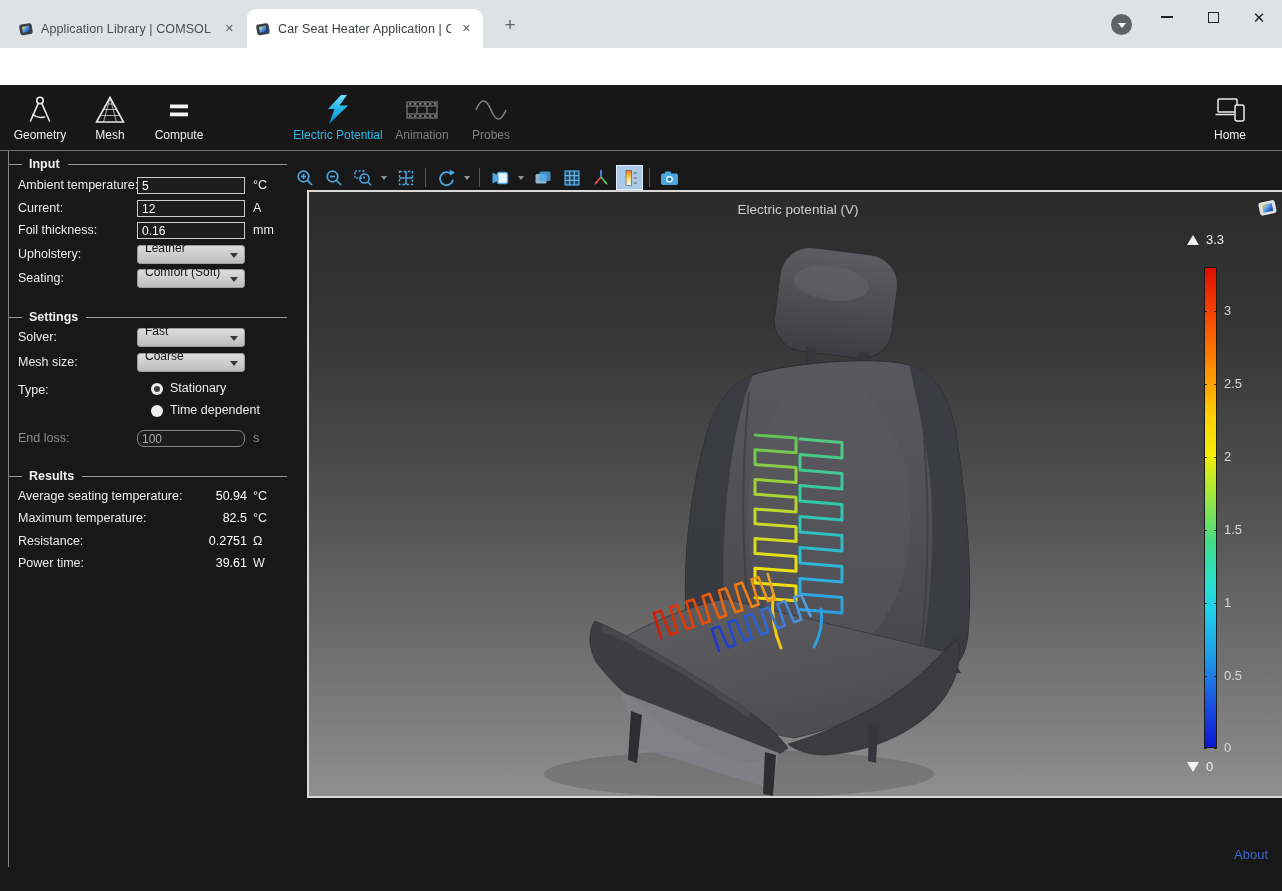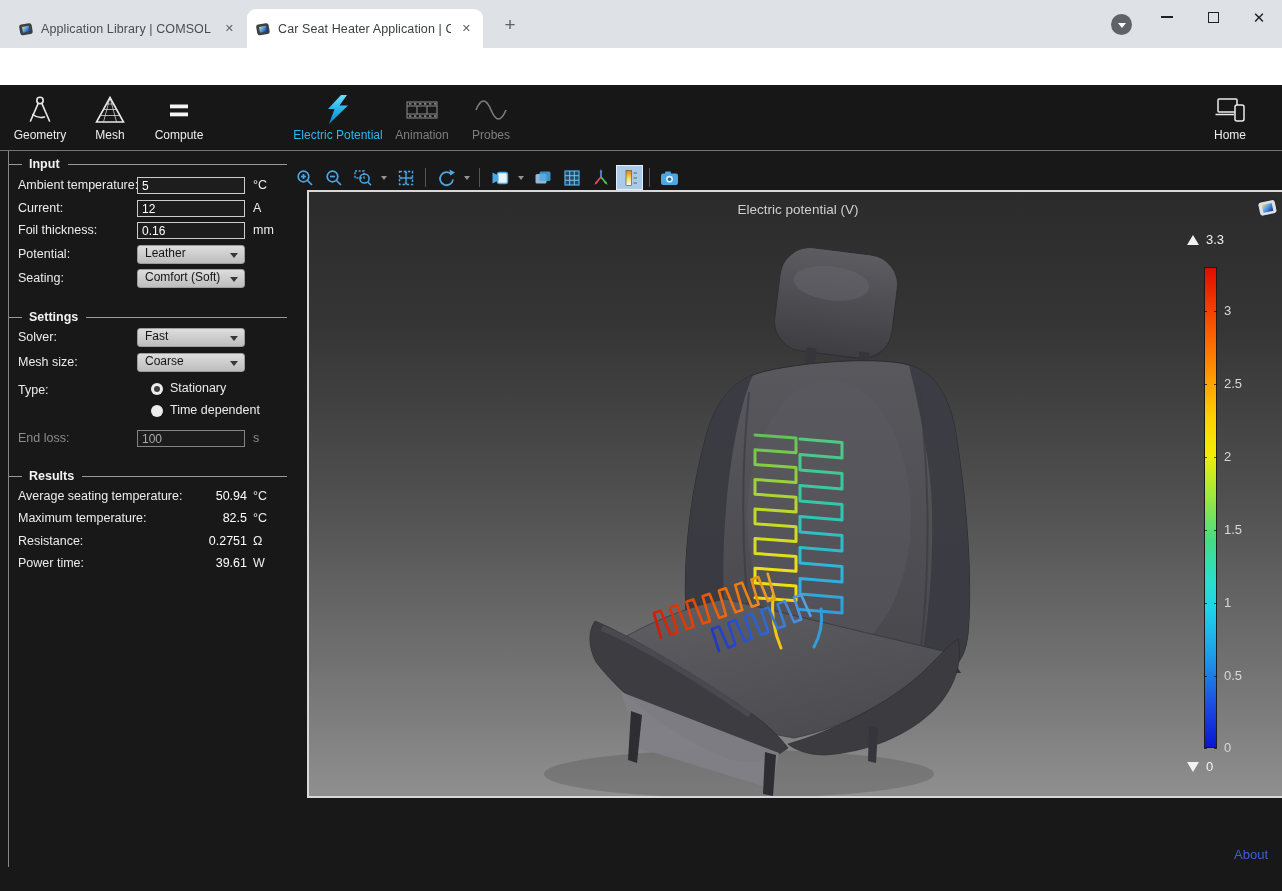--- a/index.html
+++ b/index.html
@@ -46,21 +46,21 @@
   .sect{position:absolute;left:0;width:278px;height:14px;display:flex;align-items:center;
     color:#f2f2f2;font-size:12.5px;font-weight:bold}
   .sect::before{content:"";width:13px;height:1px;background:#9a9a9a;margin-right:7px}
   .sect::after{content:"";flex:1;height:1px;background:#9a9a9a;margin-left:8px}
   .flabel{position:absolute;left:9px;font-size:12.5px;color:#ececec;white-space:nowrap}
   .funit{position:absolute;left:244px;font-size:12.5px;color:#ececec}
   .tinput{position:absolute;left:128px;width:108px;height:17px;background:#1d1d1d;
     border:1px solid #cccccc;color:#fff;font-size:12px;padding:0 4px;font-family:"Liberation Sans",sans-serif}
   .dropdown{position:absolute;left:128px;width:108px;height:19px;border-radius:3px;
     background:linear-gradient(#dddddd,#bdbdbd);color:#141414;font-size:12px;display:flex;
-    align-items:flex-start;padding:0 18px 16px 7px;border:1px solid #9c9c9c}
+    align-items:flex-end;padding:0 18px 8px 7px;border:1px solid #9c9c9c}
   .dropdown .dcaret{position:absolute;right:6px;top:7px;width:0;height:0;
     border-left:4px solid transparent;border-right:4px solid transparent;border-top:5px solid #35383c}
   .radiorow{position:absolute;left:142px;display:flex;align-items:flex-end;gap:7px}
   .radio{width:12px;height:12px;border-radius:50%;background:#ededed;position:relative}
   .radio.selected::after{content:"";position:absolute;left:3px;top:3px;width:6px;height:6px;
     border-radius:50%;background:#3c3f44}
   .radiolbl{font-size:12.5px;color:#ececec}
   .dis{color:#8b8b8b !important}
   .tinput.disabled{border-color:#848484;color:#a9a9a9;background:#1c1c1c}
   .rval{position:absolute;left:128px;width:110px;text-align:right;font-size:12.5px;color:#fff}
@@ -295,21 +295,21 @@
   <div class="sect" style="top:6px">Input</div>
   <span class="flabel" style="top:27px">Ambient temperature:</span>
   <input class="tinput" style="top: 26px;" value="5">
   <span class="funit" style="top:27px">°C</span>
   <span class="flabel" style="top:50px">Current:</span>
   <input class="tinput" style="top: 49px;" value="12">
   <span class="funit" style="top:50px">A</span>
   <span class="flabel" style="top:72px">Foil thickness:</span>
   <input class="tinput" style="top: 71px;" value="0.16">
   <span class="funit" style="top:72px">mm</span>
-  <span class="flabel" style="top:96px">Potential:</span>
+  <span class="flabel" style="top:96px">Upholstery:</span>
   <div class="dropdown" style="top:94px">
     <span>Leather</span>
     <span class="dcaret"></span>
   </div>
   <span class="flabel" style="top:120px">Seating:</span>
   <div class="dropdown" style="top:118px">
     <span>Comfort (Soft)</span>
     <span class="dcaret"></span>
   </div>
 
@@ -327,21 +327,21 @@
   <span class="flabel" style="top:232px">Type:</span>
   <div class="radiorow" style="top:230px">
     <div class="radio selected"></div>
     <span class="radiolbl">Stationary</span>
   </div>
   <div class="radiorow" style="top:252px">
     <div class="radio"></div>
     <span class="radiolbl">Time dependent</span>
   </div>
   <span class="flabel dis" style="top:280px">End loss:</span>
-  <input class="tinput disabled" style="top: 279px;" disabled="" value="100">
+  <input class="tinput disabled" style="top: 279px; border-radius: 7px;" disabled="" value="100">
   <span class="funit dis" style="top:280px">s</span>
 
   <div class="sect" style="top:318px">Results</div>
   <span class="flabel" style="top:338px">Average seating temperature:</span>
   <span class="rval" style="top:338px">50.94</span>
   <span class="funit" style="top:338px">°C</span>
   <span class="flabel" style="top:360px">Maximum temperature:</span>
   <span class="rval" style="top:360px">82.5</span>
   <span class="funit" style="top:360px">°C</span>
   <span class="flabel" style="top:383px">Resistance:</span>

